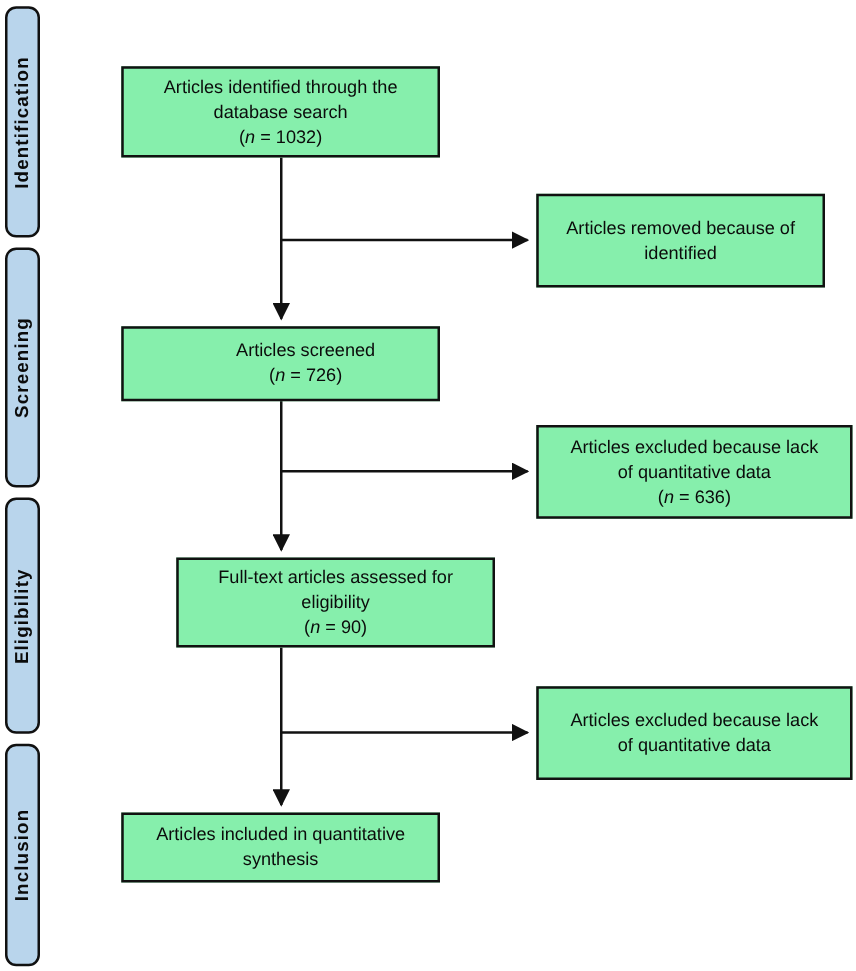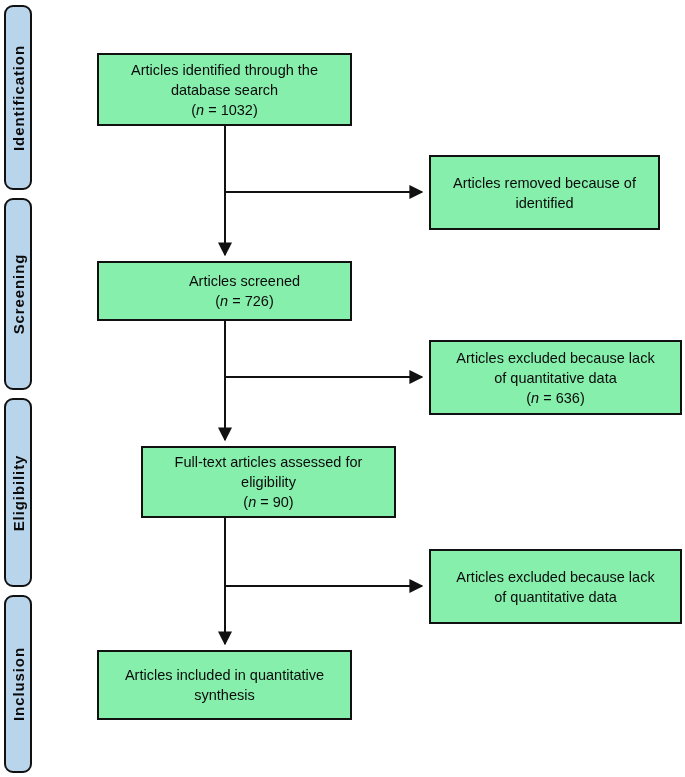--- a/index.html
+++ b/index.html
@@ -129,21 +129,21 @@
   </div>
 
   <div class="flow-box" style="left:97px;top:446px;width:255px;height:72px;margin-left:44px;">
     <div class="flow-box-text">
       <span>Full-text articles assessed for</span><br>
       <span>eligibility</span>
       <span class="n-line"><span>(</span><span class="n-italic">n</span><span> = 90)</span></span>
     </div>
   </div>
 
-  <div class="flow-box" style="left:97px;top:650px;width:255px;height:70px;">
+  <div class="flow-box" style="left:97px;top:650px;width:255px;height:56px;">
     <div class="flow-box-text">
       <span>Articles included in quantitative</span><br>
       <span>synthesis</span>
     </div>
   </div>
 
   <div class="flow-box" style="left:429px;top:155px;width:231px;height:75px;">
     <div class="flow-box-text">
       <span>Articles removed because of</span><br>
       <span>identified</span>

